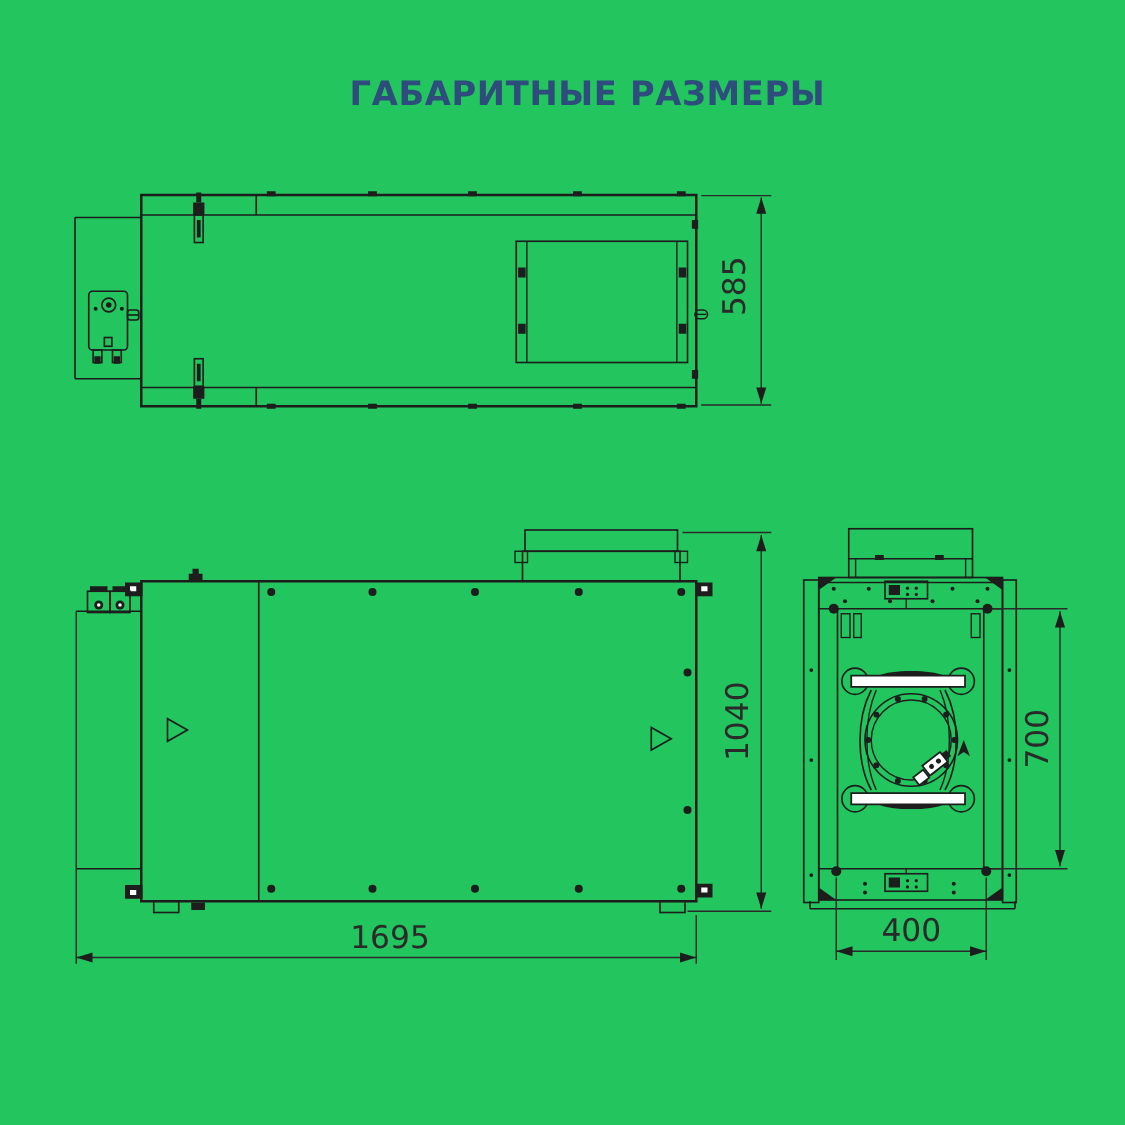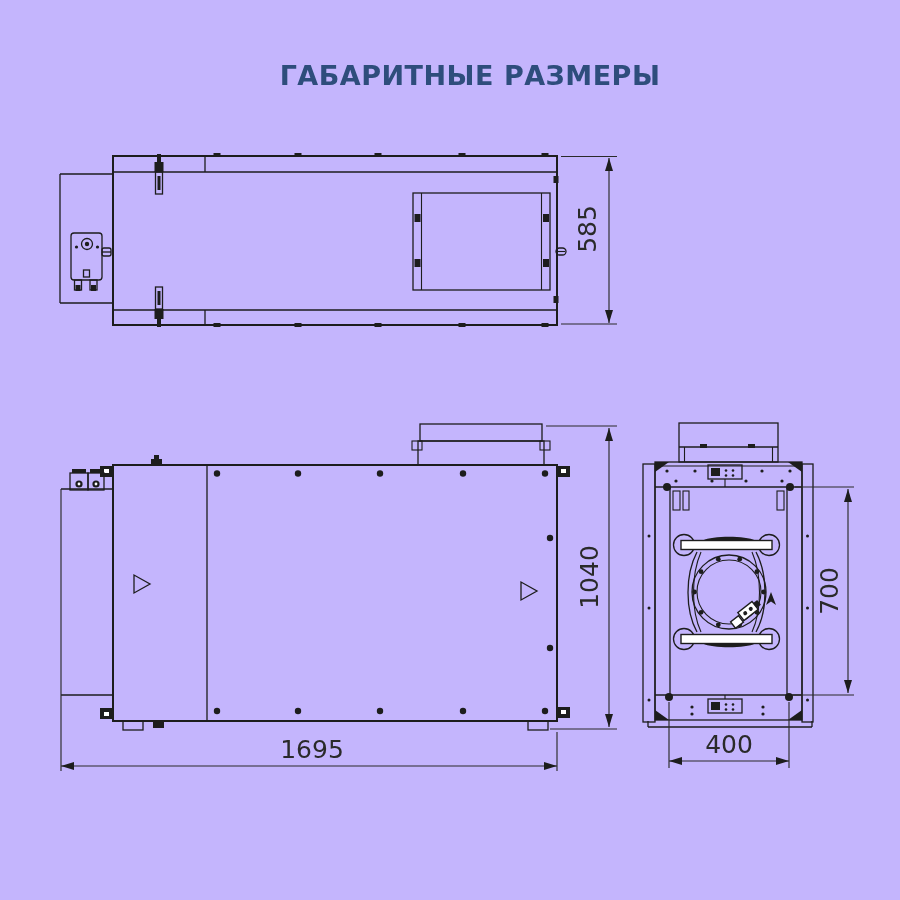--- a/index.html
+++ b/index.html
@@ -4,21 +4,21 @@
 <style>
   :root{
     --line:#1d1d1d;
     --title:#2e4d7c;
     --dim:#2a2a2a;
   }
   html,body{margin:0;padding:0;background:#ffffff;}
   .page{
     position:relative;
     width:900px;height:900px;
-    background:#c4b5fd;
+    background:#22c55e;
     font-family:"DejaVu Sans","Liberation Sans",sans-serif;
     overflow:hidden;
   }
   .page-title{
     position:absolute;
     top:60px;left:0;width:940px;
     text-align:center;
     font-size:27px;
     font-weight:bold;
     letter-spacing:0.5px;

